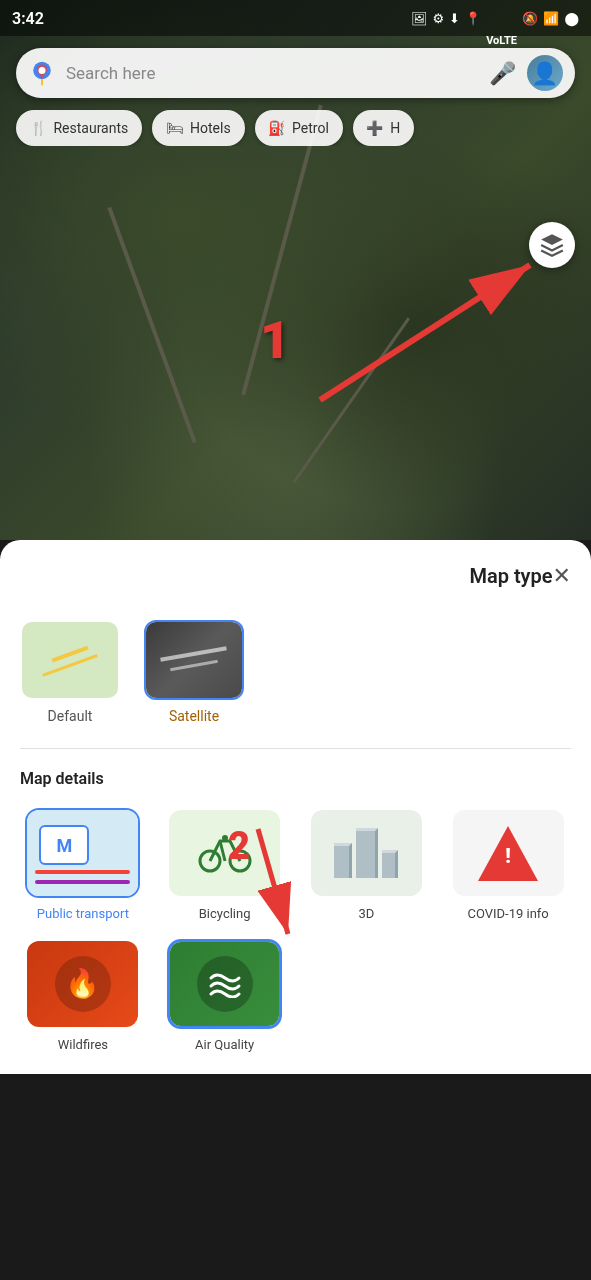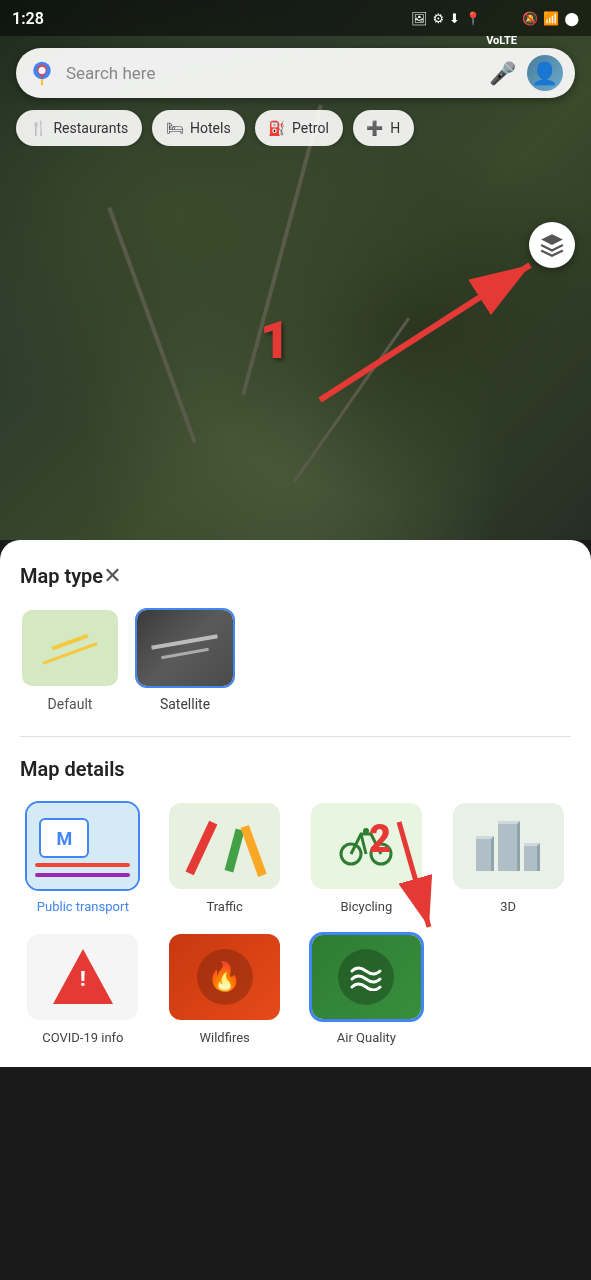--- a/index.html
+++ b/index.html
@@ -180,39 +180,39 @@
       position: relative;
       background: #fff;
       border-radius: 20px 20px 0 0;
       padding: 24px 20px 20px;
       z-index: 5;
     }
 
     
     .section-header {
       display: flex;
-      justify-content: flex-start;
-      align-items: center;
-      margin-bottom: 20px;
+      justify-content: flex-end;
+      align-items: center;
+      margin-bottom: 32px;
     }
     .section-title {
       font-size: 20px;
       font-weight: 600;
       color: #222;
     }
     .close-btn {
       font-size: 22px;
       color: #555;
       cursor: pointer;
       line-height: 1;
     }
 
     .map-types-row {
       display: flex;
-      gap: 15px;
+      gap: 24px;
       margin-bottom: 24px;
       text-align: center;
     }
     .map-type-item {
       display: flex;
       flex-direction: column;
       align-items: center;
       gap: 8px;
     }
     .map-type-thumb {
@@ -224,21 +224,21 @@
       position: relative;
     }
     .map-type-thumb.selected {
       border-color: #4285f4;
     }
     .map-type-label {
       font-size: 14px;
       color: #555;
     }
     .map-type-label.selected {
-      color: #404040;
+      color: #a16207;
     }
 
     
     .thumb-default {
       background: #d4e8c2;
       width: 100%;
       height: 100%;
       position: relative;
     }
     .thumb-default::before {
@@ -300,21 +300,21 @@
 
     
     .divider {
       height: 1px;
       background: #e0e0e0;
       margin: 8px 0 20px;
     }
 
     
     .details-title {
-      font-size: 20px;
+      font-size: 16px;
       font-weight: 600;
       color: #222;
       margin-bottom: 20px;
     }
 
     .details-grid {
       display: grid;
       grid-template-columns: repeat(4, 1fr);
       gap: 16px;
     }
@@ -471,21 +471,21 @@
 </head>
 <body>
 
 <div class="map-area">
   <div class="map-bg"></div>
   <div class="map-road map-road-1"></div>
   <div class="map-road map-road-2"></div>
   <div class="map-road map-road-3"></div>
 
   <div class="status-bar">
-    <span class="status-time">1:28</span>
+    <span class="status-time">3:42</span>
     <div class="status-icons">
       <span>🖼</span>
       <span>⚙</span>
       <span>⬇</span>
       <span>📍</span>
       <span style="font-size:11px;font-weight:bold;margin-top:44px;">VoLTE</span>
       <span>🔕</span>
       <span>📶</span>
       <span>⬤</span>
     </div>
@@ -581,28 +581,20 @@
       <div class="detail-thumb thumb-transport-selected" style="border: 2.5px solid #4285f4; border-radius:14px; overflow:hidden; width:115px; height:90px;">
         <div class="thumb-transport" style="width:100%;height:100%;">
           <div class="metro-box">M</div>
           <div class="bus-line2"></div>
           <div class="bus-line"></div>
         </div>
       </div>
       <span class="detail-label selected">Public transport</span>
     </div>
 
-    <div class="detail-item">
-      <div style="border-radius:14px; overflow:hidden; width:115px; height:90px; border:2px solid transparent;">
-        <div class="thumb-traffic" style="width:100%;height:100%;">
-          <div class="traffic-green"></div>
-        </div>
-      </div>
-      <span class="detail-label">Traffic</span>
-    </div>
 
     <div class="detail-item">
       <div style="border-radius:14px; overflow:hidden; width:115px; height:90px; border:2px solid transparent;">
         <div class="thumb-bicycling" style="width:100%;height:100%; background:#e8f5e0;">
 
           <svg width="60" height="60" viewBox="0 0 60 60">
             <circle cx="15" cy="38" r="10" fill="none" stroke="#2e7d32" stroke-width="3"></circle>
             <circle cx="45" cy="38" r="10" fill="none" stroke="#2e7d32" stroke-width="3"></circle>
             <path d="M15 38 L25 18 L35 18 L45 38" fill="none" stroke="#2e7d32" stroke-width="3"></path>
             <path d="M25 18 L30 38" fill="none" stroke="#2e7d32" stroke-width="3"></path>

